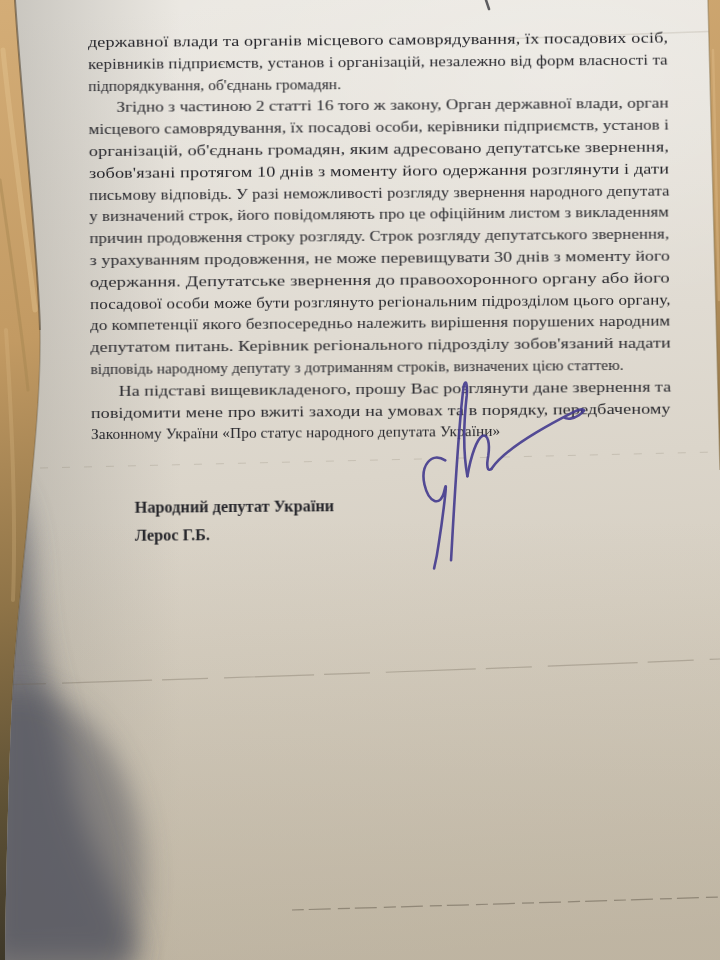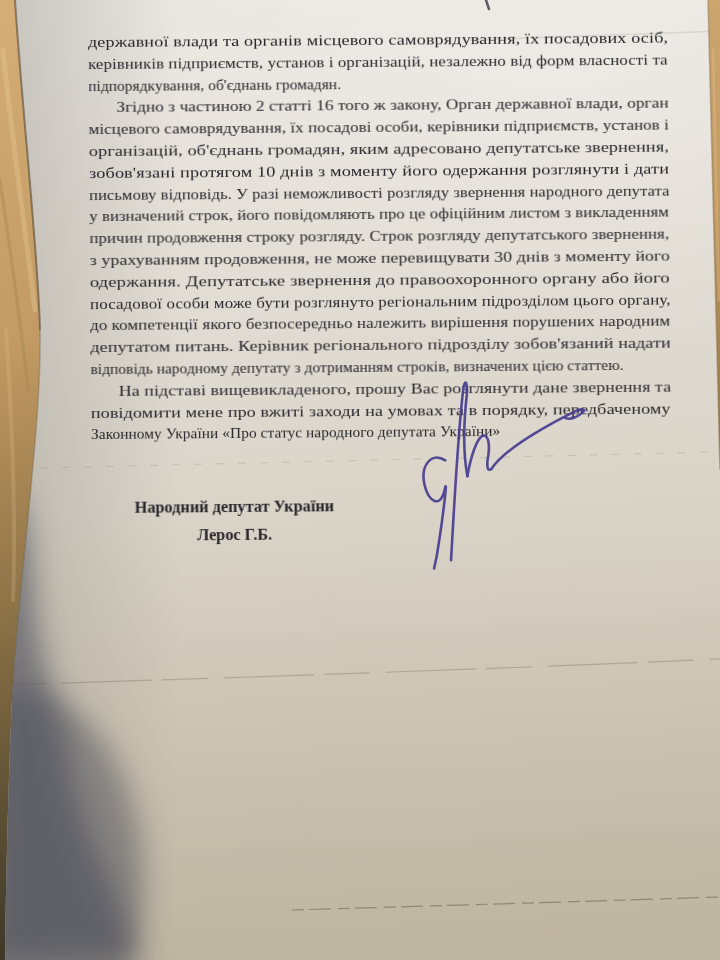--- a/index.html
+++ b/index.html
@@ -1,20 +1,19 @@
 <!DOCTYPE html>
 <html><head>
 <meta charset="utf-8">
 <style>
   html,body{margin:0;padding:0;}
   #page{
     position:relative; width:720px; height:960px; overflow:hidden;
     font-family:"Liberation Serif","DejaVu Serif",serif;
     background:#9c7f52;
-    text-align:center;
   }
   #scene{position:absolute; left:0; top:0;}
   #paper-content{
     position:absolute; left:0; top:0; width:720px; height:960px;
     transform:rotate(-0.45deg); transform-origin:360px 300px;
   }
   #letter-body{
     position:absolute; left:90px; top:29px; width:580px;
     color:#27272c; filter:blur(0.28px);
   }

